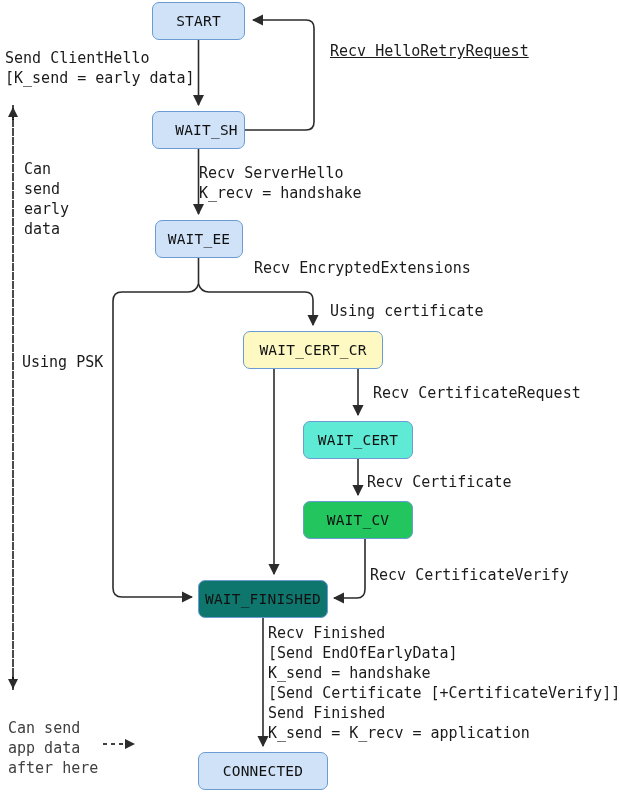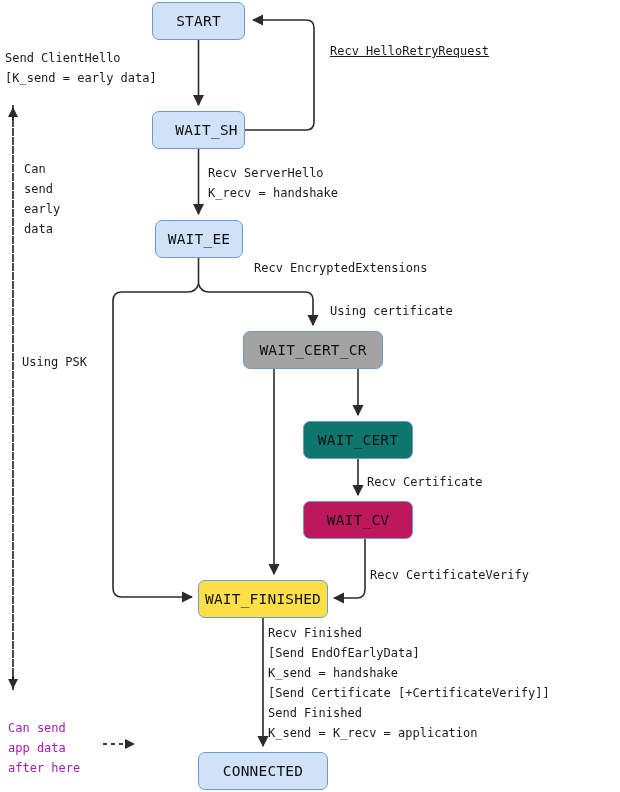--- a/index.html
+++ b/index.html
@@ -5,21 +5,21 @@
   html,body{margin:0;padding:0;background:#ffffff;}
   body{width:620px;height:792px;position:relative;overflow:hidden;
        font-family:"DejaVu Sans Mono","Liberation Mono",monospace;}
   #diagram{position:absolute;left:0;top:0;width:620px;height:792px;border-radius:15px;}
   .node{position:absolute;box-sizing:border-box;
         background:#cfe2f8;border:1.3px solid #6b9bd2;border-radius:7px;
         display:flex;align-items:center;justify-content:center;
         font-family:"DejaVu Sans Mono","Liberation Mono",monospace;
         font-size:14.5px;color:#111111;letter-spacing:0.2px;white-space:nowrap;}
   .lbl{position:absolute;font-family:"DejaVu Sans Mono","Liberation Mono",monospace;
-       font-size:12px;color:#1b1b1b;white-space:pre;line-height:20px;}
+       font-size:15px;color:#1b1b1b;white-space:pre;line-height:20px;}
   svg{position:absolute;left:0;top:0;overflow:visible;}
 </style>
 </head>
 <body>
 
 <div id="diagram">
 
   <svg width="620" height="792">
     <defs>
       <marker id="arr" viewBox="0 0 10 10" refX="9" refY="5" markerWidth="7" markerHeight="7" orient="auto-start-reverse">
@@ -60,43 +60,44 @@
     <g fill="none" stroke="#000000" stroke-width="1.5">
       <path d="M 13 120 L 13 108" marker-end="url(#arr)"></path>
       <path d="M 13 676 L 13 688" marker-end="url(#arr)"></path>
       <path stroke-dasharray="4 4" d="M 103 744 L 134 744" marker-end="url(#arr)"></path>
     </g>
   </svg>
 
   <div class="node" style="left: 152px; top: 2px; width: 93px; height: 38px; background: rgb(207, 226, 248); border-color: rgb(107, 155, 210);">START</div>
   <div class="node" style="left: 152px; top: 111px; width: 93px; height: 38px; background: rgb(207, 226, 248); border-color: rgb(107, 155, 210); padding-left: 16px;">WAIT_SH</div>
   <div class="node" style="left: 155px; top: 220px; width: 88px; height: 38px; background: rgb(207, 226, 248); border-color: rgb(107, 155, 210);">WAIT_EE</div>
-  <div class="node" style="left: 243px; top: 331px; width: 140px; height: 38px; background: #a3a3a3; border-color: rgb(107, 155, 210);">WAIT_CERT_CR</div>
-  <div class="node" style="left: 303px; top: 421px; width: 110px; height: 38px; background: #0f766e; border-color: rgb(107, 155, 210);">WAIT_CERT</div>
-  <div class="node" style="left: 303px; top: 501px; width: 110px; height: 38px; background: #be185d; border-color: rgb(107, 155, 210);">WAIT_CV</div>
-  <div class="node" style="left: 198px; top: 580px; width: 130px; height: 38px; background: #fde047; border-color: rgb(107, 155, 210);">WAIT_FINISHED</div>
+  <div class="node" style="left: 243px; top: 331px; width: 140px; height: 38px; background: #fef9c3; border-color: rgb(107, 155, 210);">WAIT_CERT_CR</div>
+  <div class="node" style="left: 303px; top: 421px; width: 110px; height: 38px; background: #5eead4; border-color: rgb(107, 155, 210);">WAIT_CERT</div>
+  <div class="node" style="left: 303px; top: 501px; width: 110px; height: 38px; background: #22c55e; border-color: rgb(107, 155, 210);">WAIT_CV</div>
+  <div class="node" style="left: 198px; top: 580px; width: 130px; height: 38px; background: #0f766e; border-color: rgb(107, 155, 210);">WAIT_FINISHED</div>
   <div class="node" style="left: 198px; top: 752px; width: 130px; height: 38px; background: rgb(207, 226, 248); border-color: rgb(107, 155, 210);">CONNECTED</div>
 
   <div class="lbl" style="left: 5px; top: 48px; color: rgb(27, 27, 27);">Send ClientHello
 [K_send = early data]</div>
   <div class="lbl" style="left: 330px; top: 41px; color: rgb(27, 27, 27); text-decoration: underline;">Recv HelloRetryRequest</div>
-  <div class="lbl" style="left: 208px; top: 163px; color: rgb(27, 27, 27);">Recv ServerHello
+  <div class="lbl" style="left: 199px; top: 163px; color: rgb(27, 27, 27);">Recv ServerHello
 K_recv = handshake</div>
   <div class="lbl" style="left: 254px; top: 258px; color: rgb(27, 27, 27);">Recv EncryptedExtensions</div>
   <div class="lbl" style="left: 330px; top: 301px; color: rgb(27, 27, 27);">Using certificate</div>
   <div class="lbl" style="left: 22px; top: 352px; color: rgb(27, 27, 27);">Using PSK</div>
+  <div class="lbl" style="left: 373px; top: 383px; color: rgb(27, 27, 27);">Recv CertificateRequest</div>
   <div class="lbl" style="left: 367px; top: 472px; color: rgb(27, 27, 27);">Recv Certificate</div>
   <div class="lbl" style="left: 370px; top: 565px; color: rgb(27, 27, 27);">Recv CertificateVerify</div>
   <div class="lbl" style="left: 268px; top: 623px; color: rgb(27, 27, 27);">Recv Finished
 [Send EndOfEarlyData]
 K_send = handshake
 [Send Certificate [+CertificateVerify]]
 Send Finished
 K_send = K_recv = application</div>
   <div class="lbl" style="left: 24px; top: 159px; color: rgb(27, 27, 27);">Can
 send
 early
 data</div>
-  <div class="lbl" style="left: 8px; top: 718px; color: #a21caf;">Can send
+  <div class="lbl" style="left: 8px; top: 718px; color: #404040;">Can send
 app data
 after here</div>
 
 </div>
 
 </body></html>

